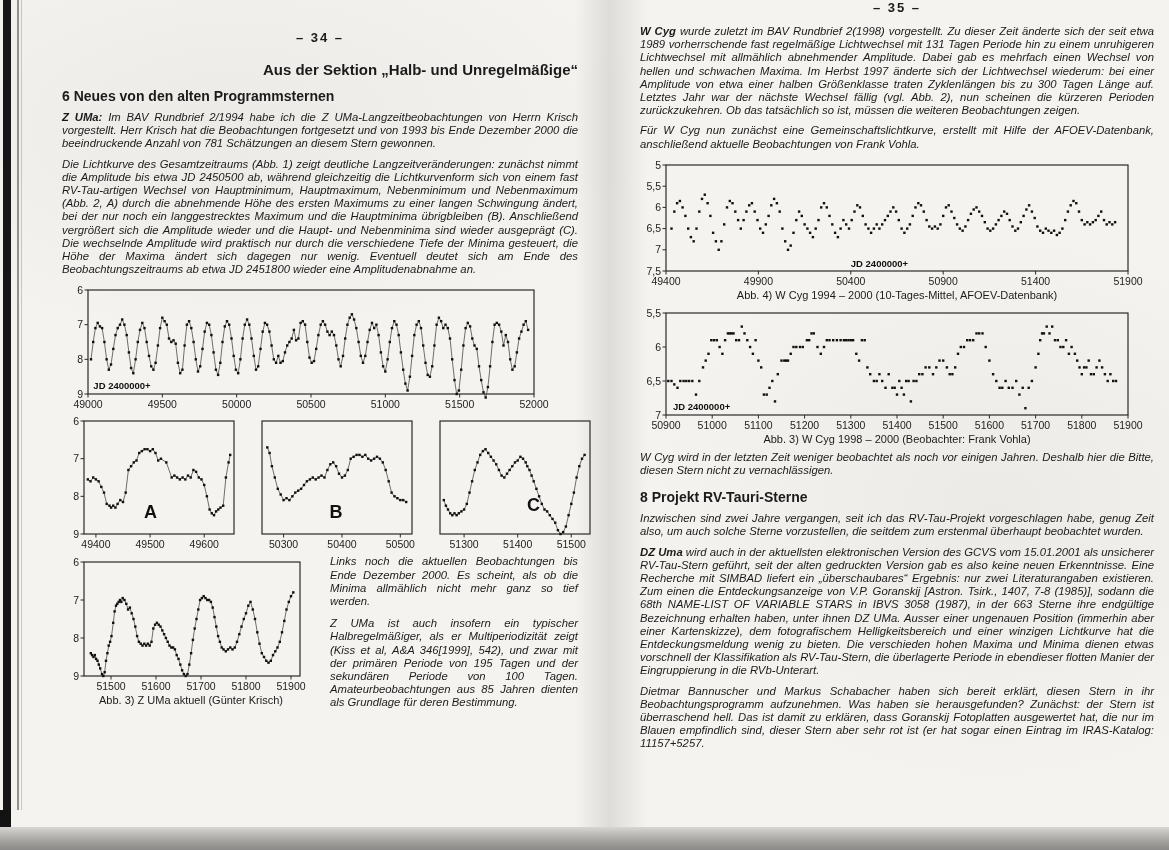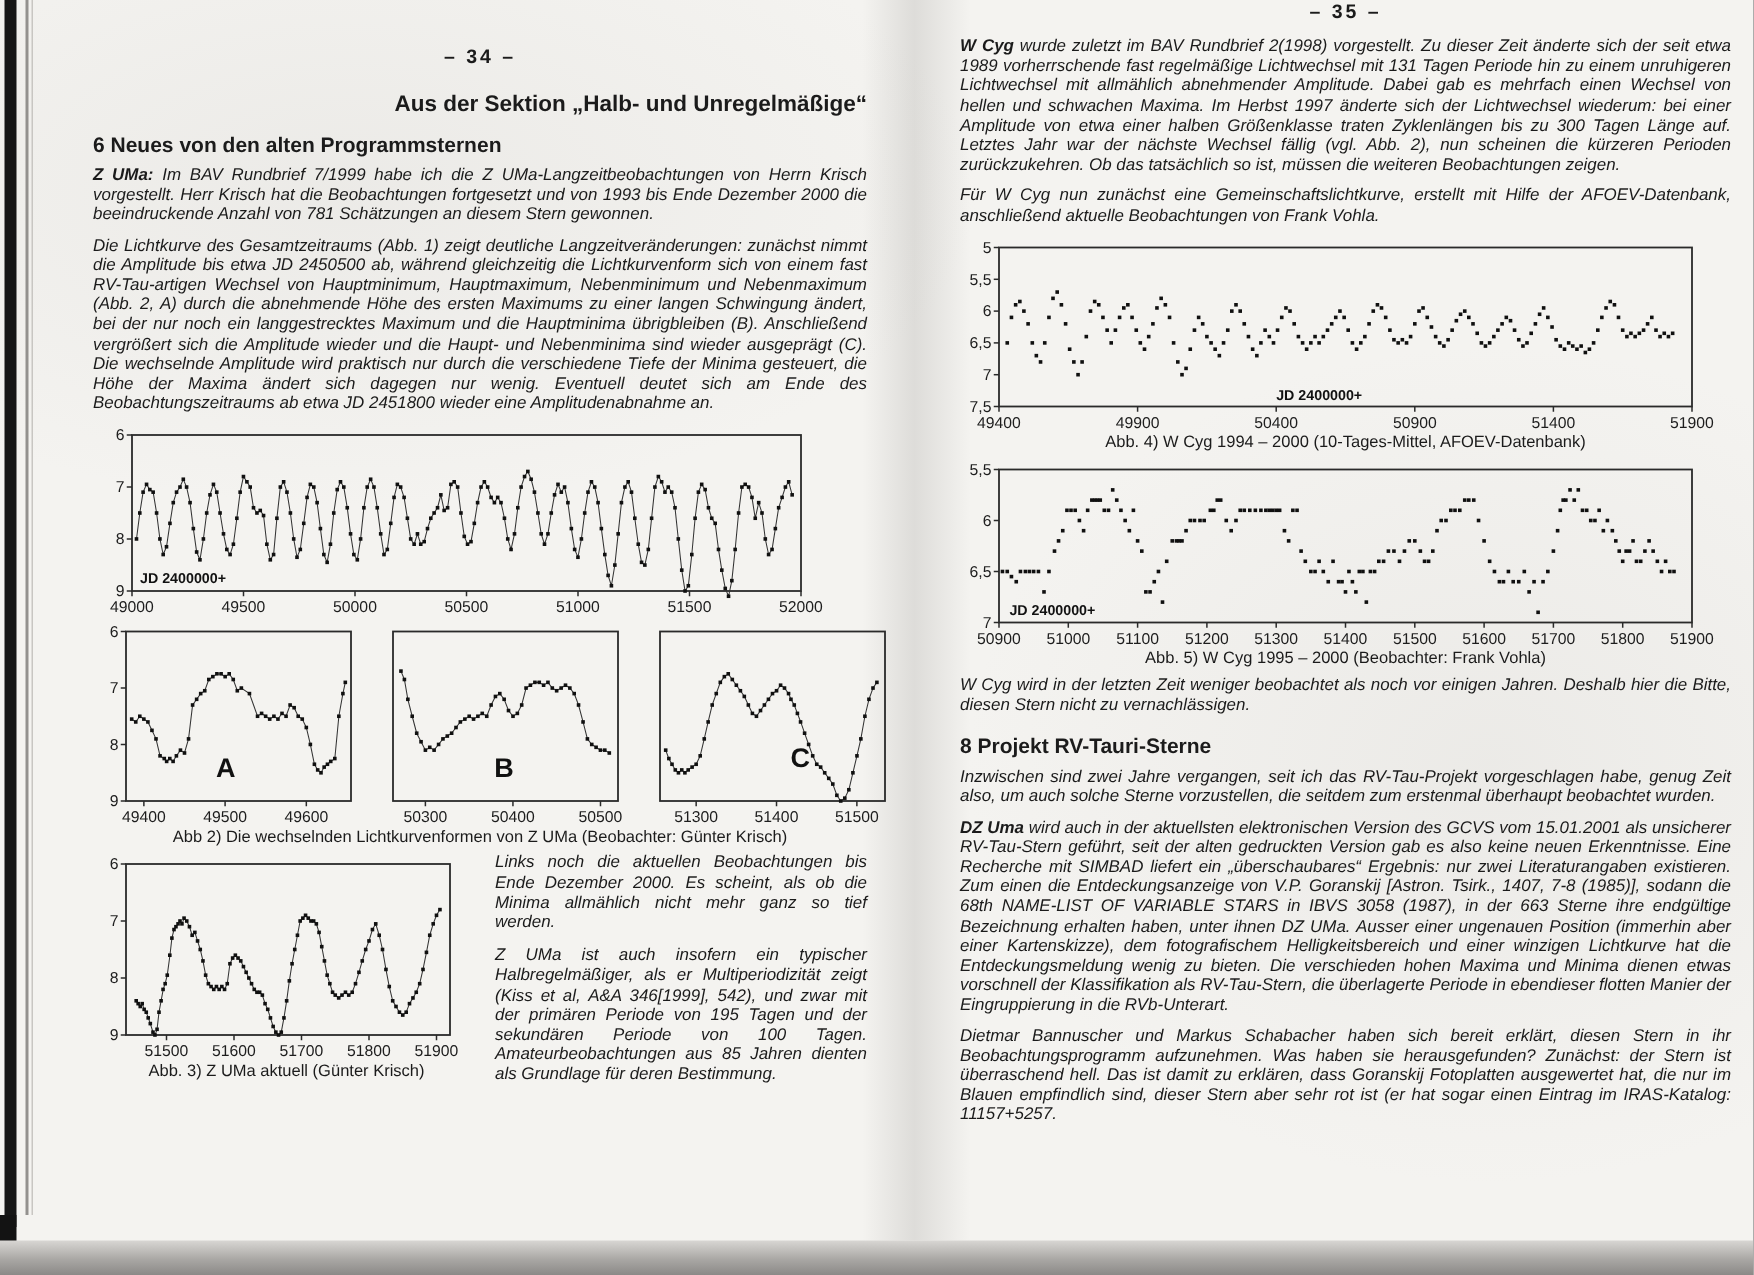--- a/index.html
+++ b/index.html
@@ -42,21 +42,21 @@
 <div class="scan">
   <div class="edge-black"></div>
   <div class="edge-line1"></div>
   <div class="edge-line2"></div>
   <div class="gutter"></div>
 
   <div class="page page-left">
     <div class="pageno">– 34 –</div>
     <div class="doc-title">Aus der Sektion „Halb- und Unregelmäßige“</div>
     <div class="sec-head">6 Neues von den alten Programmsternen</div>
-    <p class="body"><span class="lead">Z UMa:</span><span> Im BAV Rundbrief 7/1999 habe ich die Z UMa-Langzeitbeobachtungen von Herrn Krisch vorgestellt. Herr Krisch hat die Beobachtungen fortgesetzt und von 1993 bis Ende Dezember 2000 die beeindruckende Anzahl von 781 Schätzungen an diesem Stern gewonnen.</span></p>
+    <p class="body"><span class="lead">Z UMa:</span><span> Im BAV Rundbrief 2/1994 habe ich die Z UMa-Langzeitbeobachtungen von Herrn Krisch vorgestellt. Herr Krisch hat die Beobachtungen fortgesetzt und von 1993 bis Ende Dezember 2000 die beeindruckende Anzahl von 781 Schätzungen an diesem Stern gewonnen.</span></p>
     <p class="body">Die Lichtkurve des Gesamtzeitraums (Abb. 1) zeigt deutliche Langzeitveränderungen: zunächst nimmt die Amplitude bis etwa JD 2450500 ab, während gleichzeitig die Lichtkurvenform sich von einem fast RV-Tau-artigen Wechsel von Hauptminimum, Hauptmaximum, Nebenminimum und Nebenmaximum (Abb. 2, A) durch die abnehmende Höhe des ersten Maximums zu einer langen Schwingung ändert, bei der nur noch ein langgestrecktes Maximum und die Hauptminima übrigbleiben (B). Anschließend vergrößert sich die Amplitude wieder und die Haupt- und Nebenminima sind wieder ausgeprägt (C). Die wechselnde Amplitude wird praktisch nur durch die verschiedene Tiefe der Minima gesteuert, die Höhe der Maxima ändert sich dagegen nur wenig. Eventuell deutet sich am Ende des Beobachtungszeitraums ab etwa JD 2451800 wieder eine Amplitudenabnahme an.</p>
 
     <div class="chart-host"><svg width="490" height="128" viewBox="0 0 490 128">
           <rect x="26" y="7" width="446" height="104" fill="none" stroke="#2a2a2a" stroke-width="1.2"></rect>
           <line x1="26" y1="111" x2="26" y2="114.5" stroke="#2a2a2a" stroke-width="1"></line>
           <text x="26" y="125" text-anchor="middle" class="tick">49000</text>
           <line x1="100.33333333333333" y1="111" x2="100.33333333333333" y2="114.5" stroke="#2a2a2a" stroke-width="1"></line>
           <text x="100.33333333333333" y="125" text-anchor="middle" class="tick">49500</text>
           <line x1="174.66666666666666" y1="111" x2="174.66666666666666" y2="114.5" stroke="#2a2a2a" stroke-width="1"></line>
           <text x="174.66666666666666" y="125" text-anchor="middle" class="tick">50000</text>
@@ -472,21 +472,20 @@
             <rect x="135.4" y="100.0" width="2.4" height="2.4" fill="#101010"></rect>
             <rect x="138.1" y="88.7" width="2.4" height="2.4" fill="#101010"></rect>
             <rect x="140.7" y="77.4" width="2.4" height="2.4" fill="#101010"></rect>
             <rect x="143.4" y="62.3" width="2.4" height="2.4" fill="#101010"></rect>
             <rect x="146.1" y="51.0" width="2.4" height="2.4" fill="#101010"></rect>
             <rect x="148.8" y="43.5" width="2.4" height="2.4" fill="#101010"></rect>
             <rect x="151.4" y="39.7" width="2.4" height="2.4" fill="#101010"></rect>
             <text x="95" y="97.4" class="annot">C</text>
           </svg></div>
     </div>
-    <div class="caption">Abb 2) Die wechselnden Lichtkurvenformen von Z UMa (Beobachter: Günter Krisch)</div>
 
     <div class="bottom-row">
       <div class="abb3col">
         <div class="chart-host"><svg width="252" height="138" viewBox="0 0 252 138">
               <rect x="22" y="7" width="216" height="114" fill="none" stroke="#2a2a2a" stroke-width="1.2"></rect>
               <line x1="49" y1="121" x2="49" y2="124.5" stroke="#2a2a2a" stroke-width="1"></line>
               <text x="49" y="135" text-anchor="middle" class="tick">51500</text>
               <line x1="94" y1="121" x2="94" y2="124.5" stroke="#2a2a2a" stroke-width="1"></line>
               <text x="94" y="135" text-anchor="middle" class="tick">51600</text>
               <line x1="139" y1="121" x2="139" y2="124.5" stroke="#2a2a2a" stroke-width="1"></line>
@@ -1005,21 +1004,21 @@
           <rect x="455.4" y="60.2" width="2.4" height="2.4" fill="#101010"></rect>
           <rect x="458.2" y="53.4" width="2.4" height="2.4" fill="#101010"></rect>
           <rect x="460.9" y="60.2" width="2.4" height="2.4" fill="#101010"></rect>
           <rect x="463.7" y="67.0" width="2.4" height="2.4" fill="#101010"></rect>
           <rect x="466.5" y="73.8" width="2.4" height="2.4" fill="#101010"></rect>
           <rect x="469.2" y="67.0" width="2.4" height="2.4" fill="#101010"></rect>
           <rect x="472.0" y="73.8" width="2.4" height="2.4" fill="#101010"></rect>
           <rect x="474.8" y="73.8" width="2.4" height="2.4" fill="#101010"></rect>
           <text x="32.93" y="103.89999999999999" class="inner">JD 2400000+</text>
         </svg></div>
-    <div class="caption">Abb. 5) W Cyg 1995 – 2000 (Beobachter: Frank Vohla)</div>
+    <div class="caption">Abb. 3) W Cyg 1998 – 2000 (Beobachter: Frank Vohla)</div>
 
     <p class="body" style="margin-top:6px">W Cyg wird in der letzten Zeit weniger beobachtet als noch vor einigen Jahren. Deshalb hier die Bitte, diesen Stern nicht zu vernachlässigen.</p>
     <div class="sec-head" style="margin-top:12px">8 Projekt RV-Tauri-Sterne</div>
     <p class="body">Inzwischen sind zwei Jahre vergangen, seit ich das RV-Tau-Projekt vorgeschlagen habe, genug Zeit also, um auch solche Sterne vorzustellen, die seitdem zum erstenmal überhaupt beobachtet wurden.</p>
     <p class="body"><span class="lead">DZ Uma</span><span> wird auch in der aktuellsten elektronischen Version des GCVS vom 15.01.2001 als unsicherer RV-Tau-Stern geführt, seit der alten gedruckten Version gab es also keine neuen Erkenntnisse. Eine Recherche mit SIMBAD liefert ein „überschaubares“ Ergebnis: nur zwei Literaturangaben existieren. Zum einen die Entdeckungsanzeige von V.P. Goranskij [Astron. Tsirk., 1407, 7-8 (1985)], sodann die 68th NAME-LIST OF VARIABLE STARS in IBVS 3058 (1987), in der 663 Sterne ihre endgültige Bezeichnung erhalten haben, unter ihnen DZ UMa. Ausser einer ungenauen Position (immerhin aber einer Kartenskizze), dem fotografischem Helligkeitsbereich und einer winzigen Lichtkurve hat die Entdeckungsmeldung wenig zu bieten. Die verschieden hohen Maxima und Minima dienen etwas vorschnell der Klassifikation als RV-Tau-Stern, die überlagerte Periode in ebendieser flotten Manier der Eingruppierung in die RVb-Unterart.</span></p>
     <p class="body">Dietmar Bannuscher und Markus Schabacher haben sich bereit erklärt, diesen Stern in ihr Beobachtungsprogramm aufzunehmen. Was haben sie herausgefunden? Zunächst: der Stern ist überraschend hell. Das ist damit zu erklären, dass Goranskij Fotoplatten ausgewertet hat, die nur im Blauen empfindlich sind, dieser Stern aber sehr rot ist (er hat sogar einen Eintrag im IRAS-Katalog: 11157+5257.</p>
   </div>
 
   <div class="corner-block"></div>
   <div class="bottom-band"></div>

